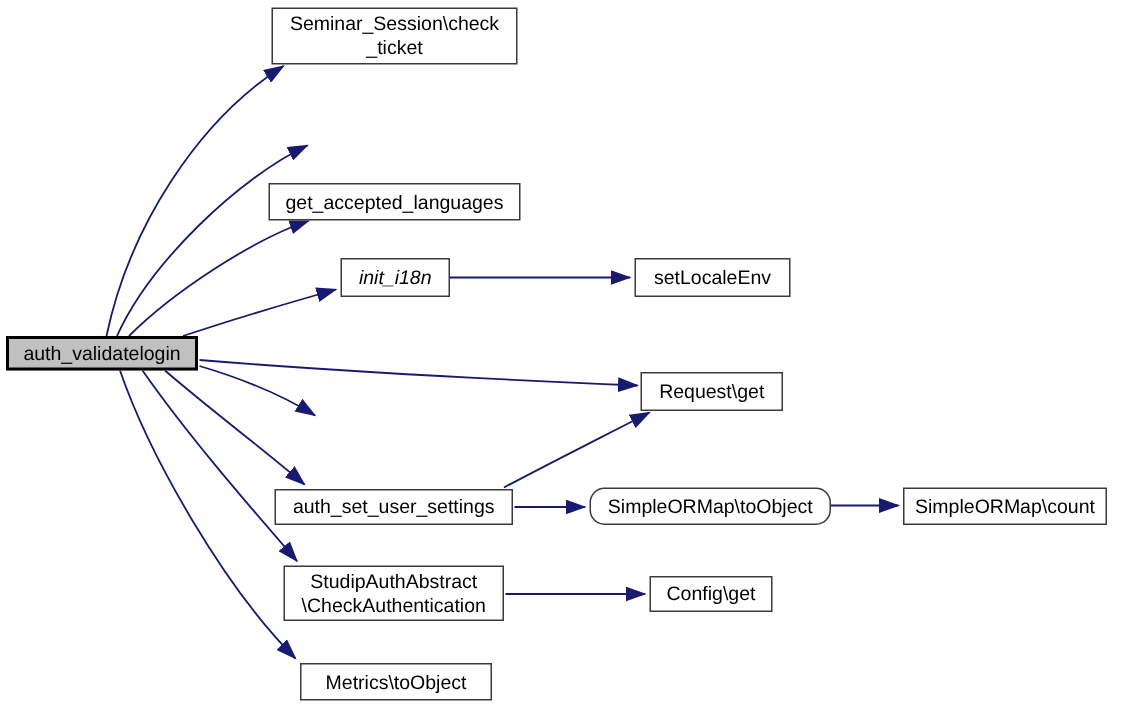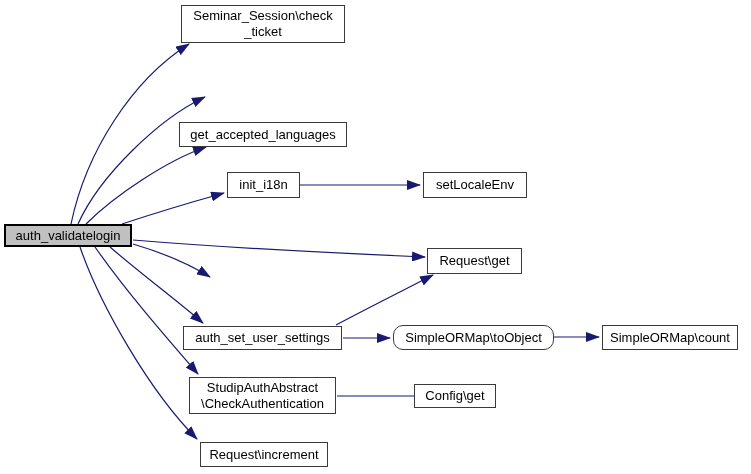--- a/index.html
+++ b/index.html
@@ -82,33 +82,33 @@
   </svg>
 
   <div class="node node--selected" style="left:4px; top:224px; width:128px; height:23px;">auth_validatelogin</div>
 
   <div class="node" style="left:181px; top:5px; width:164px; height:38px;">Seminar_Session\check
 _ticket</div>
 
 
   <div class="node" style="left:179px; top:122px; width:168px; height:25px;">get_accepted_languages</div>
 
-  <div class="node" style="left:227px; top:172px; width:73px; height:26px;">init_i18n</div>
+  <div class="node" style="left:227px; top:172px; width:73px; height:26px;font-style:italic;">init_i18n</div>
 
   <div class="node" style="left:423px; top:172px; width:104px; height:26px;">setLocaleEnv</div>
 
   <div class="node" style="left:427px; top:248px; width:95px; height:26px;">Request\get</div>
 
 
   <div class="node" style="left:183px; top:326px; width:159px; height:24px;">auth_set_user_settings</div>
 
   <div class="node" style="left:393px; top:325px; width:161px; height:25px;border-radius:10px;">SimpleORMap\toObject</div>
 
   <div class="node" style="left:602px; top:325px; width:136px; height:25px;">SimpleORMap\count</div>
 
   <div class="node" style="left:189px; top:377px; width:147px; height:37px;">StudipAuthAbstract
 \CheckAuthentication</div>
 
-  <div class="node" style="left:414px; top:384px; width:82px; height:24px;">Config\get</div>
+  <div class="node" style="left:433px; top:384px; width:82px; height:24px;">Config\get</div>
 
-  <div class="node" style="left:200px; top:442px; width:128px; height:25px;">Request\increment</div>
+  <div class="node" style="left:200px; top:442px; width:128px; height:25px;">Metrics\toObject</div>
 
 </div>
 
 </body></html>

